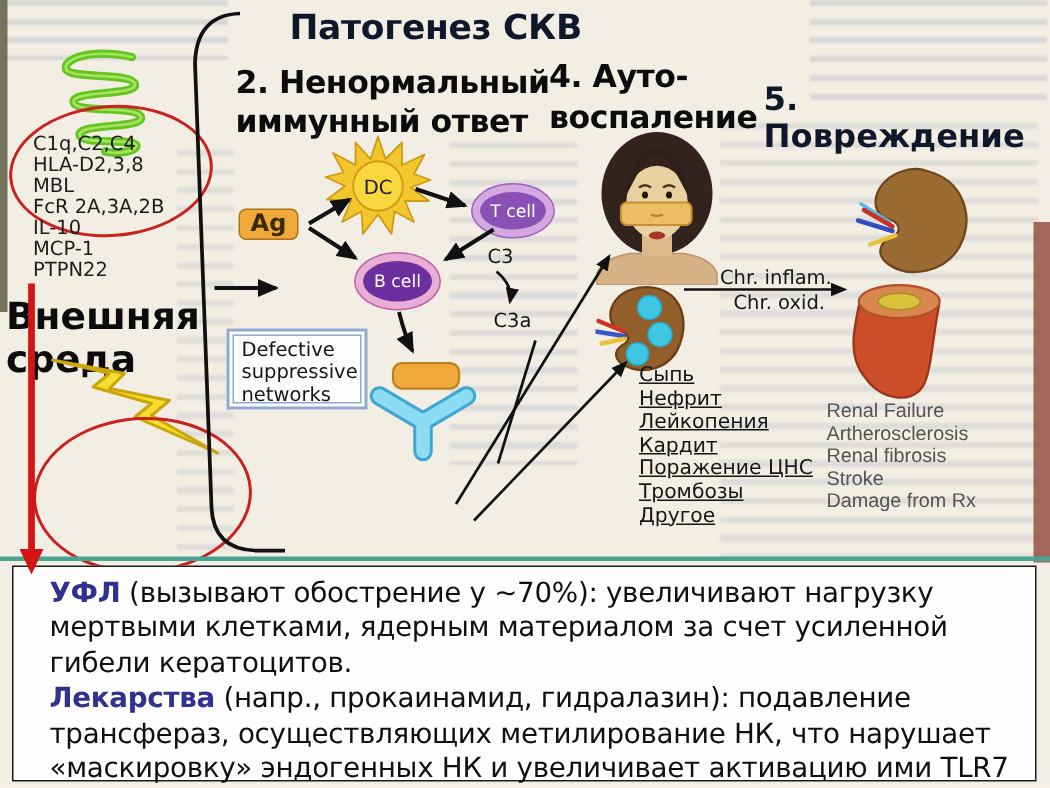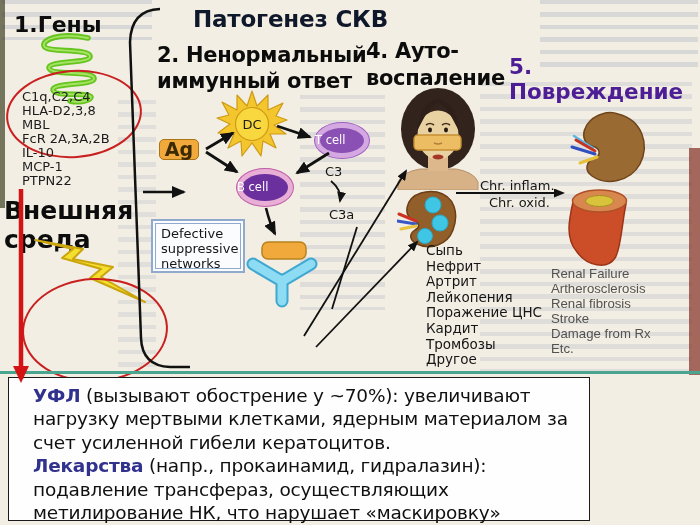--- a/index.html
+++ b/index.html
@@ -18,65 +18,64 @@
   }
   .strip{position:absolute;pointer-events:none;}
   
   .h-big{font-weight:bold;font-size:21px;line-height:26px;color:#0c0c0c;letter-spacing:-0.3px;}
   .title{font-weight:bold;font-size:23px;color:#0f172a;letter-spacing:-0.2px;}
   .small-list{font-size:13px;line-height:14px;color:#1c1c1c;}
   
   .cell{position:absolute;border-radius:50%;}
   .cell .inner{position:absolute;left:5px;top:5px;right:5px;bottom:5px;border-radius:50%;}
   .cell .lbl{position:absolute;left:0;right:0;top:50%;transform:translateY(-54%);
-    text-align:left;font-size:11.5px;color:#fff;}
+    text-align:center;font-size:11.5px;color:#fff;}
   .ag-box{
     position:absolute;left:159px;top:139px;width:38px;height:19px;
     background:#f2a93c;border:1.5px solid #a87414;border-radius:5px;
-    font-size:19px;color:#3c2a00;text-align:center;line-height:18px;font-weight:bold;
+    font-size:16px;color:#3c2a00;text-align:center;line-height:18px;font-weight:bold;
   }
   .def-box{
     position:absolute;left:151px;top:219px;width:90px;height:50px;
     border:2px solid #8fa9cf;background:#fbfcfe;
   }
   .def-box .in{
     position:absolute;left:2px;top:2px;right:2px;bottom:2px;border:1px solid #8fa9cf;
     font-size:13px;line-height:15px;padding:2px 16px 0 5px;color:#161616;
   }
   .red-ellipse{position:absolute;border:2.5px solid #c92020;border-radius:50%;}
   .bottom-panel{
-    position:absolute;left:8px;top:377px;width:582px;height:144px;
+    position:absolute;left:8px;top:377px;width:683px;height:144px;
     background:#fefefe;border:1.5px solid #1a1a1a;box-sizing:border-box;
     padding:6px 12px 0 24px;
   }
   .bottom-panel p{margin:0;font-size:18.5px;line-height:23.4px;color:#101010;letter-spacing:-0.2px;}
   .bottom-panel .term{font-weight:bold;color:#31318e;}
   .teal-line{position:absolute;left:0;top:371px;width:700px;height:3px;background:#49a58f;}
   .chr-lbl{position:absolute;font-size:13px;color:#151515;}
   .c3-lbl{position:absolute;font-size:13px;color:#151515;}
   svg{display:block;}
-  .sym-list{font-size:13.5px;line-height:15.6px;color:#151515;}
+  .sym-list{font-size:13.5px;line-height:15.6px;color:#151515;text-decoration:underline;}
   .out-list{font-family:"Liberation Sans",sans-serif;font-size:13.2px;line-height:15px;color:#525252;}
 </style>
 </head>
 <body>
 
 <div class="stage">
 
   <div class="ghost" style="left:2px;top:0;width:150px;height:40px;"></div>
   <div class="ghost" style="left:540px;top:0;width:158px;height:72px;"></div>
   <div class="ghost" style="left:300px;top:95px;width:85px;height:215px;opacity:.8;"></div>
   <div class="ghost" style="left:480px;top:82px;width:212px;height:296px;opacity:.75;"></div>
   <div class="ghost" style="left:118px;top:100px;width:38px;height:268px;opacity:.7;"></div>
   <div class="strip" style="left:0;top:0;width:5px;height:208px;background:#55553a;opacity:.8;"></div>
   <div class="strip" style="left:689px;top:148px;width:11px;height:227px;background:#8a3a30;opacity:.75;filter:blur(.5px);"></div>
 
   <div class="abs title" style="left:193px;top:6px;">Патогенез СКВ</div>
 
-  <div class="abs" style="left:14px;top:12px;font-weight:bold;font-size:22px;color:#0c0c0c;">1.Гены</div>
   <svg class="abs" style="left:28px;top:30px;" width="95" height="78" viewBox="0 0 95 78">
     <path d="M60,8 C30,2 14,10 16,16 C18,23 60,18 62,26 C64,34 20,30 21,38 C22,46 64,40 66,48 C68,56 24,52 25,60 C26,67 62,62 63,67 C63,71 50,73 42,71" fill="none" stroke="#66c41f" stroke-width="5.5" stroke-linecap="round"></path>
     <path d="M60,8 C30,2 14,10 16,16 C18,23 60,18 62,26 C64,34 20,30 21,38 C22,46 64,40 66,48 C68,56 24,52 25,60 C26,67 62,62 63,67 C63,71 50,73 42,71" fill="none" stroke="#a5e463" stroke-width="1.8" stroke-linecap="round"></path>
   </svg>
   <div class="red-ellipse" style="left:6px;top:70px;width:132px;height:84px;transform:rotate(-4deg);"></div>
   <div class="abs small-list" style="left:22px;top:90px;">
     <div>C1q,C2,C4</div>
     <div>HLA-D2,3,8</div>
     <div>MBL</div>
     <div>FcR 2A,3A,2B</div>
@@ -160,29 +159,28 @@
     <path d="M0,31 L19,34" stroke="#3858c8" stroke-width="3" stroke-linecap="round"></path>
     <path d="M4,39 L19,36" stroke="#e8c43c" stroke-width="3" stroke-linecap="round"></path>
   </svg>
 
   <div class="chr-lbl" style="left:480px;top:178px;">Chr. inflam.</div>
   <div class="chr-lbl" style="left:489px;top:195px;">Chr. oxid.</div>
 
   <div class="abs sym-list" style="left:426px;top:243px;">
     <div>Сыпь</div>
     <div>Нефрит</div>
-    <div>Артрит</div>
     <div>Лейкопения</div>
+    <div>Кардит</div>
     <div>Поражение ЦНС</div>
-    <div>Кардит</div>
     <div>Тромбозы</div>
     <div>Другое</div>
   </div>
 
-  <div class="abs" style="left:509px;top:54px;font-weight:bold;font-size:21.5px;color:#4c1d95;">5. Повреждение</div>
+  <div class="abs" style="left:509px;top:54px;font-weight:bold;font-size:21.5px;color:#0f172a;">5. Повреждение</div>
 
   <svg class="abs" style="left:570px;top:110px;" width="85" height="76" viewBox="0 0 85 76">
     <path d="M48,4 C72,10 80,34 70,54 C60,72 36,76 22,66 C14,60 16,52 24,48 C32,45 30,38 22,36 C8,32 12,10 32,4 C38,2 43,2 48,4 Z" fill="#9a6a33" stroke="#70441a" stroke-width="1.5"></path>
     <path d="M4,26 L23,38" stroke="#58b8e8" stroke-width="2.4" stroke-linecap="round"></path>
     <path d="M6,30 L25,41" stroke="#c83020" stroke-width="3" stroke-linecap="round"></path>
     <path d="M2,37 L25,44" stroke="#3050c0" stroke-width="3" stroke-linecap="round"></path>
     <path d="M10,53 L27,47" stroke="#e6c23a" stroke-width="3" stroke-linecap="round"></path>
   </svg>
 
   <svg class="abs" style="left:562px;top:186px;" width="82" height="84" viewBox="0 0 82 84">
@@ -190,21 +188,20 @@
     <ellipse cx="37.5" cy="15" rx="27" ry="11" fill="#d8874e" stroke="#b05028" stroke-width="1.5"></ellipse>
     <ellipse cx="37.5" cy="15" rx="14" ry="5.5" fill="#d9c23c" stroke="#a89020" stroke-width="1"></ellipse>
   </svg>
 
   <div class="abs out-list" style="left:551px;top:266px;">
     <div>Renal Failure</div>
     <div>Artherosclerosis</div>
     <div>Renal fibrosis</div>
     <div>Stroke</div>
     <div>Damage from Rx</div>
-    <div>Etc.</div>
   </div>
 
   <div class="teal-line"></div>
 
   <div class="bottom-panel">
     <p><span class="term">УФЛ</span><span> (вызывают обострение у ~70%): увеличивают нагрузку мертвыми клетками, ядерным материалом за счет усиленной гибели кератоцитов.</span></p>
     <p><span class="term">Лекарства</span><span> (напр., прокаинамид, гидралазин): подавление трансфераз, осуществляющих метилирование НК, что нарушает «маскировку» эндогенных НК и увеличивает активацию ими TLR7 и TLR9.</span></p>
 
   </div>
 

